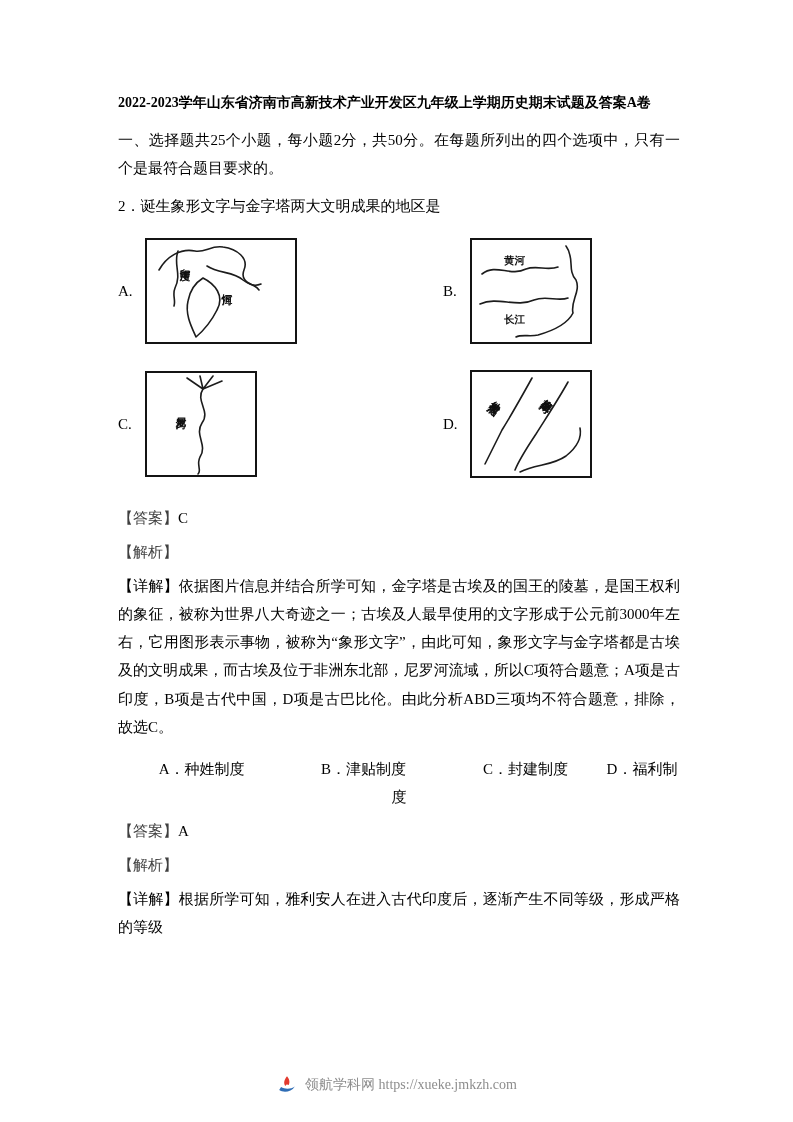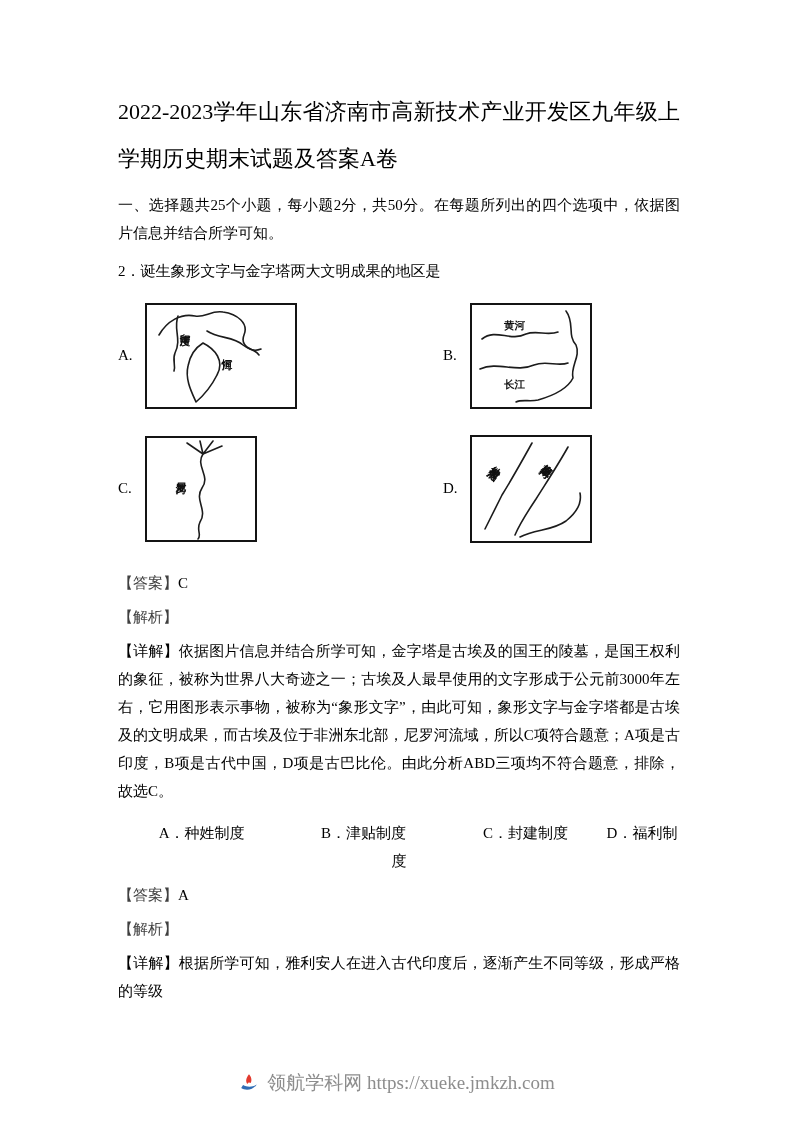--- a/index.html
+++ b/index.html
@@ -6,21 +6,21 @@
   html,body { background:#ffffff; }
   body {
     width:793px; height:1122px;
     position:relative; overflow:hidden;
     font-family:"Liberation Serif","DejaVu Serif",serif;
     color:#000;
   }
   .page { padding:88px 113px 0 118px; }
 
   .title {
-    font-size:22px; font-weight:normal; line-height:2.15;
+    font-size:14px; font-weight:bold; line-height:2.15;
     margin-bottom:8px; text-align:justify;
   }
   p.body {
     font-size:15px; line-height:1.87; text-align:justify;
   }
   p.intro { margin-bottom:10px; }
   p.stem  { margin-bottom:18px; }
 
   
   .maps { margin:2px 0 14px 0; }
@@ -43,33 +43,33 @@
   p.detail { margin:2px 0 14px 0; }
 
   
   p.optline { text-align:center; margin:0 0 4px 0; }
   .opt-fixed { display:inline-block; width:162px; }
 
   
   .footer {
     position:absolute; left:0; bottom:26px; width:100%;
     display:flex; align-items:center; justify-content:center; gap:7px;
-    color:#8d8d8d; font-size:19px;
+    color:#8d8d8d; font-size:14px;
     font-family:"Liberation Serif","DejaVu Serif",serif;
   }
   .footer svg { display:block; }
 </style>
 </head>
 <body>
 
 <div class="page">
 
   <h1 class="title">2022-2023学年山东省济南市高新技术产业开发区九年级上学期历史期末试题及答案A卷</h1>
 
-  <p class="body intro">一、选择题共25个小题，每小题2分，共50分。在每题所列出的四个选项中，依据图片信息并结合所学可知。</p>
+  <p class="body intro">一、选择题共25个小题，每小题2分，共50分。在每题所列出的四个选项中，只有一个是最符合题目要求的。</p>
 
   <p class="body stem">2．诞生象形文字与金字塔两大文明成果的地区是</p>
 
   <div class="maps">
 
     <div class="map-row">
       <div class="map-cell left">
         <span class="opt-label">A.</span>
         <svg class="mapbox" width="152" height="106" viewBox="0 0 152 106">
           <rect class="frame" x="1" y="1" width="150" height="104"></rect>

